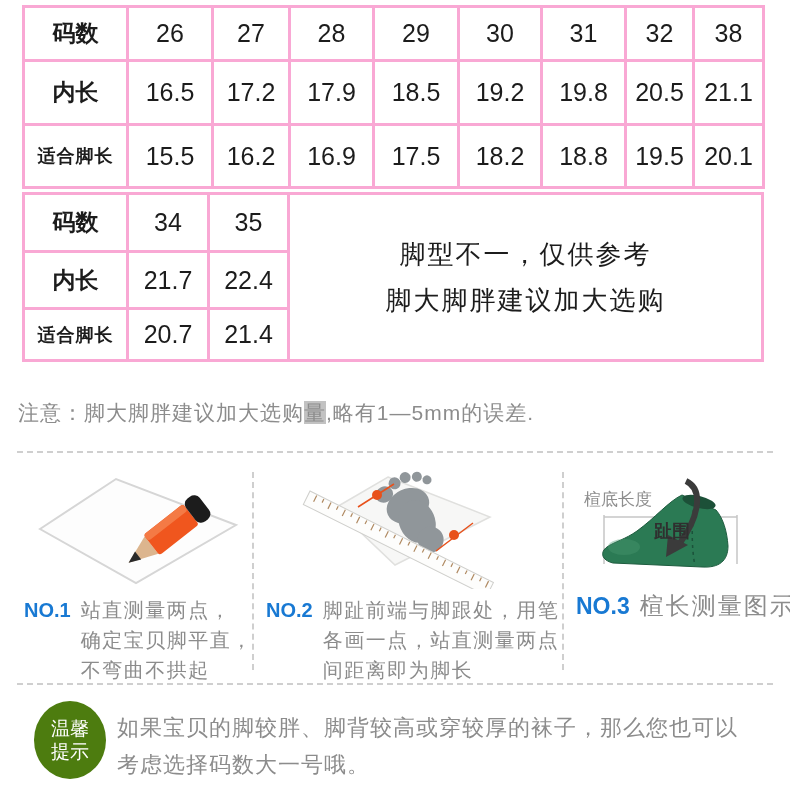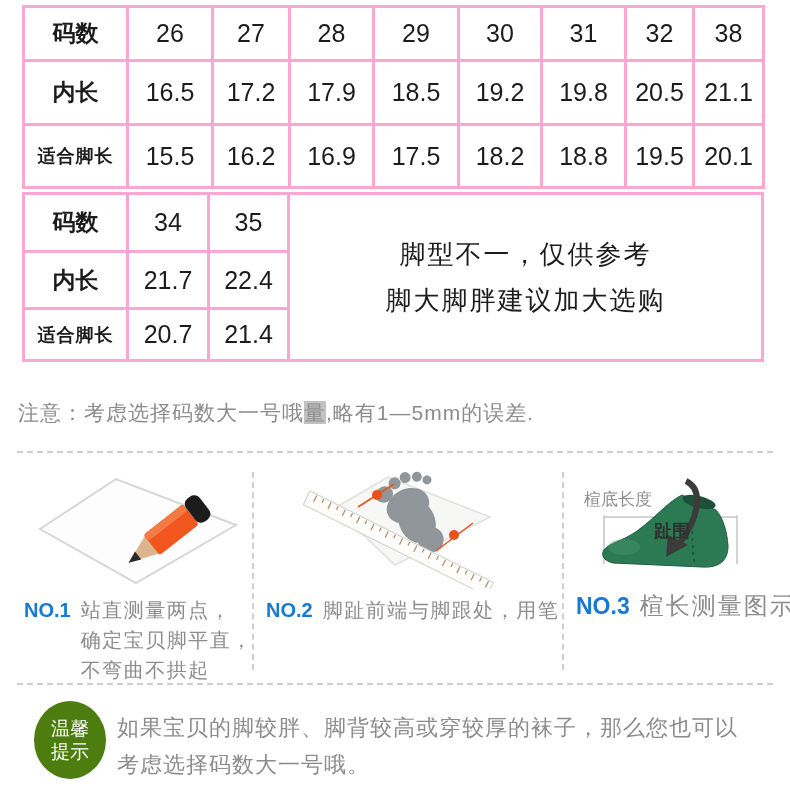--- a/index.html
+++ b/index.html
@@ -130,21 +130,21 @@
       <td class="num">22.4</td>
     </tr>
     <tr style="height:52px">
       <td class="lbl-small">适合脚长</td>
       <td class="num">20.7</td>
       <td class="num">21.4</td>
     </tr>
   </tbody>
     </table>
 
-  <div class="notice"><span>注意：考虑选择码数大一号哦</span><span class="hl">量</span><span>,略有1—5mm的误差.</span></div>
+  <div class="notice"><span>注意：脚大脚胖建议加大选购</span><span class="hl">量</span><span>,略有1—5mm的误差.</span></div>
 
   <div class="hdash" id="hdash1"></div>
   <div class="vdash" id="vdash1"></div>
   <div class="vdash" id="vdash2"></div>
 
   <div class="step" id="step-1">
     <div class="illus">
       <svg width="228" height="122" viewBox="0 0 228 122">
         <polygon points="16,62 92,12 212,58 112,116" fill="#fdfdfd" stroke="#d6d6d6" stroke-width="2"></polygon>
         <g transform="translate(148,62) rotate(-38)">
@@ -186,20 +186,22 @@
         </g>
         <path d="M92 40 L128 17 M170 84 L207 56" stroke="#e8511b" stroke-width="1.5"></path>
         <circle cx="111" cy="28" r="5" fill="#e8511b"></circle>
         <circle cx="188" cy="68" r="5" fill="#e8511b"></circle>
       </svg>
     </div>
     <div class="caption">
       <span class="no">NO.2</span>
       <span class="lines">
         <div>脚趾前端与脚跟处，用笔</div>
+        <div>各画一点，站直测量两点</div>
+        <div>间距离即为脚长</div>
       </span>
     </div>
   </div>
 
   <div class="step" id="step-3">
     <div class="illus">
       <svg width="206" height="122" viewBox="0 0 206 122">
         <path d="M28 48 V97 M28 50 H161 M161 48 V97" stroke="#c6c6c6" stroke-width="1.5" fill="none"></path>
         <path d="M31,80 C24,85 25,93 37,96 L126,100 C143,101 152,94 152,79 C151,64 147,51 140,43 L106,28 C93,34 79,51 61,64 C50,72 38,75 31,80 Z" fill="#2b7a54" stroke="#1e5c3f" stroke-width="1"></path>
         <ellipse cx="123" cy="35" rx="17" ry="6" fill="#1c5038" transform="rotate(14 123 35)"></ellipse>

